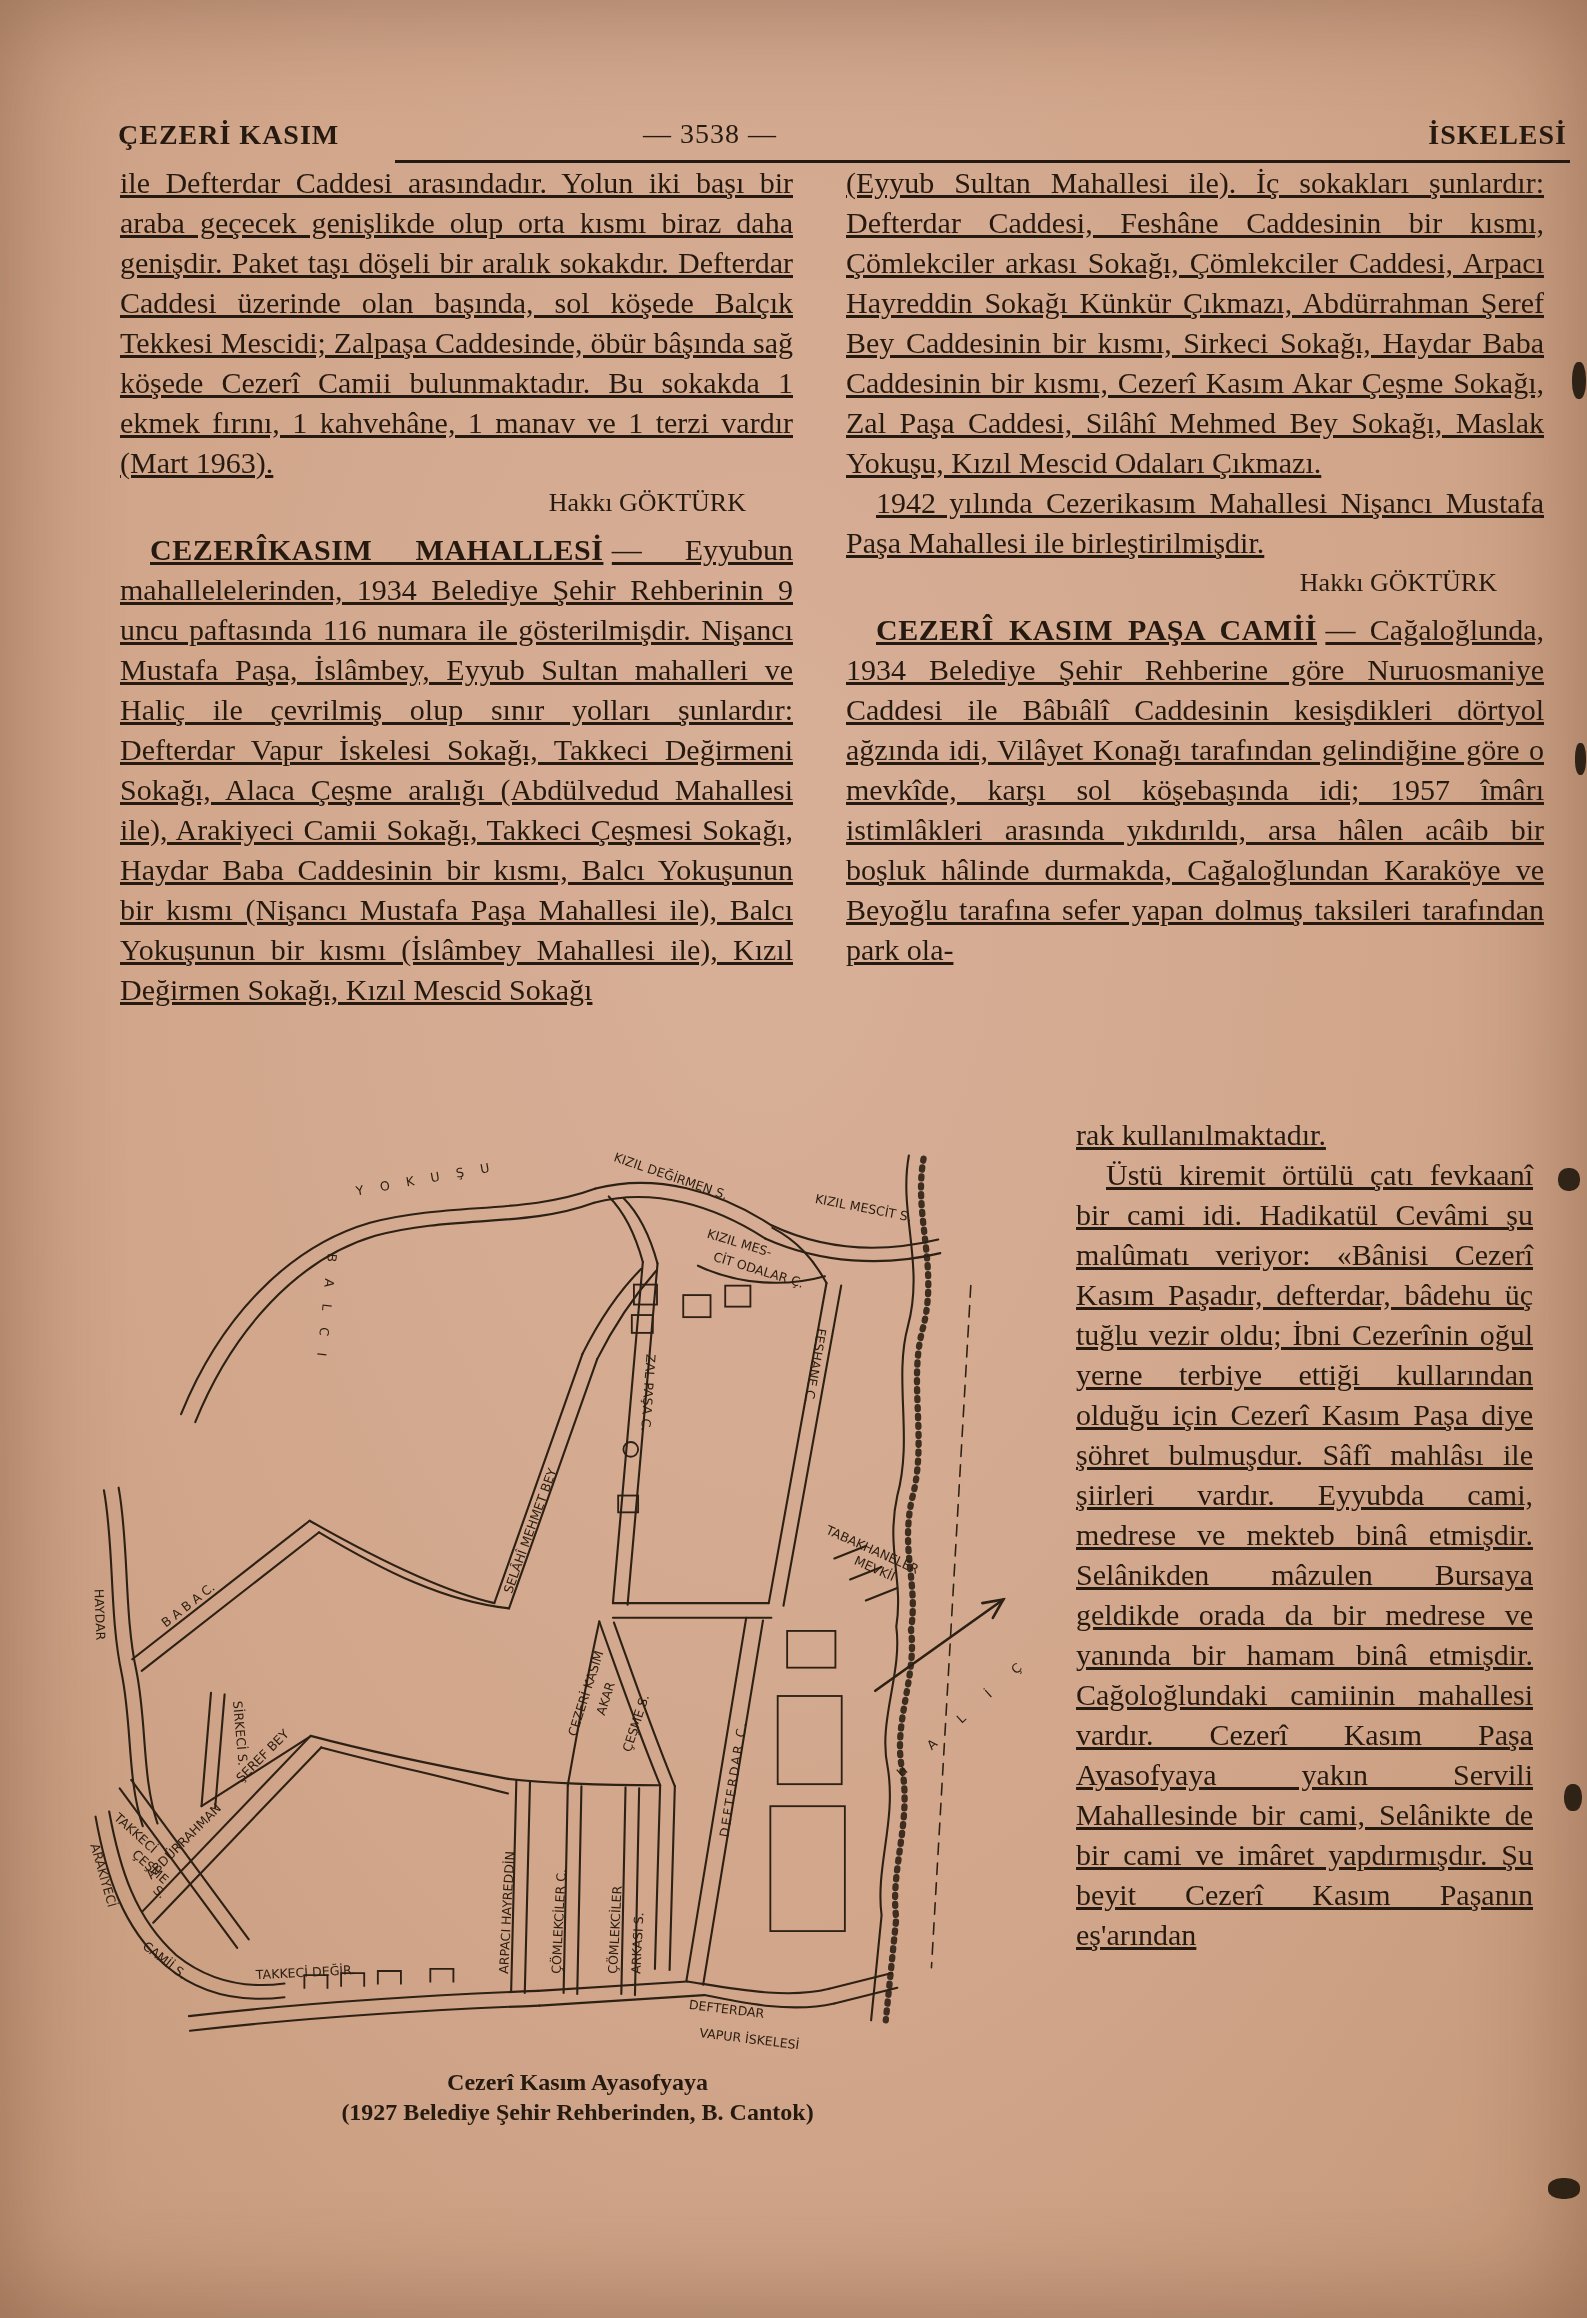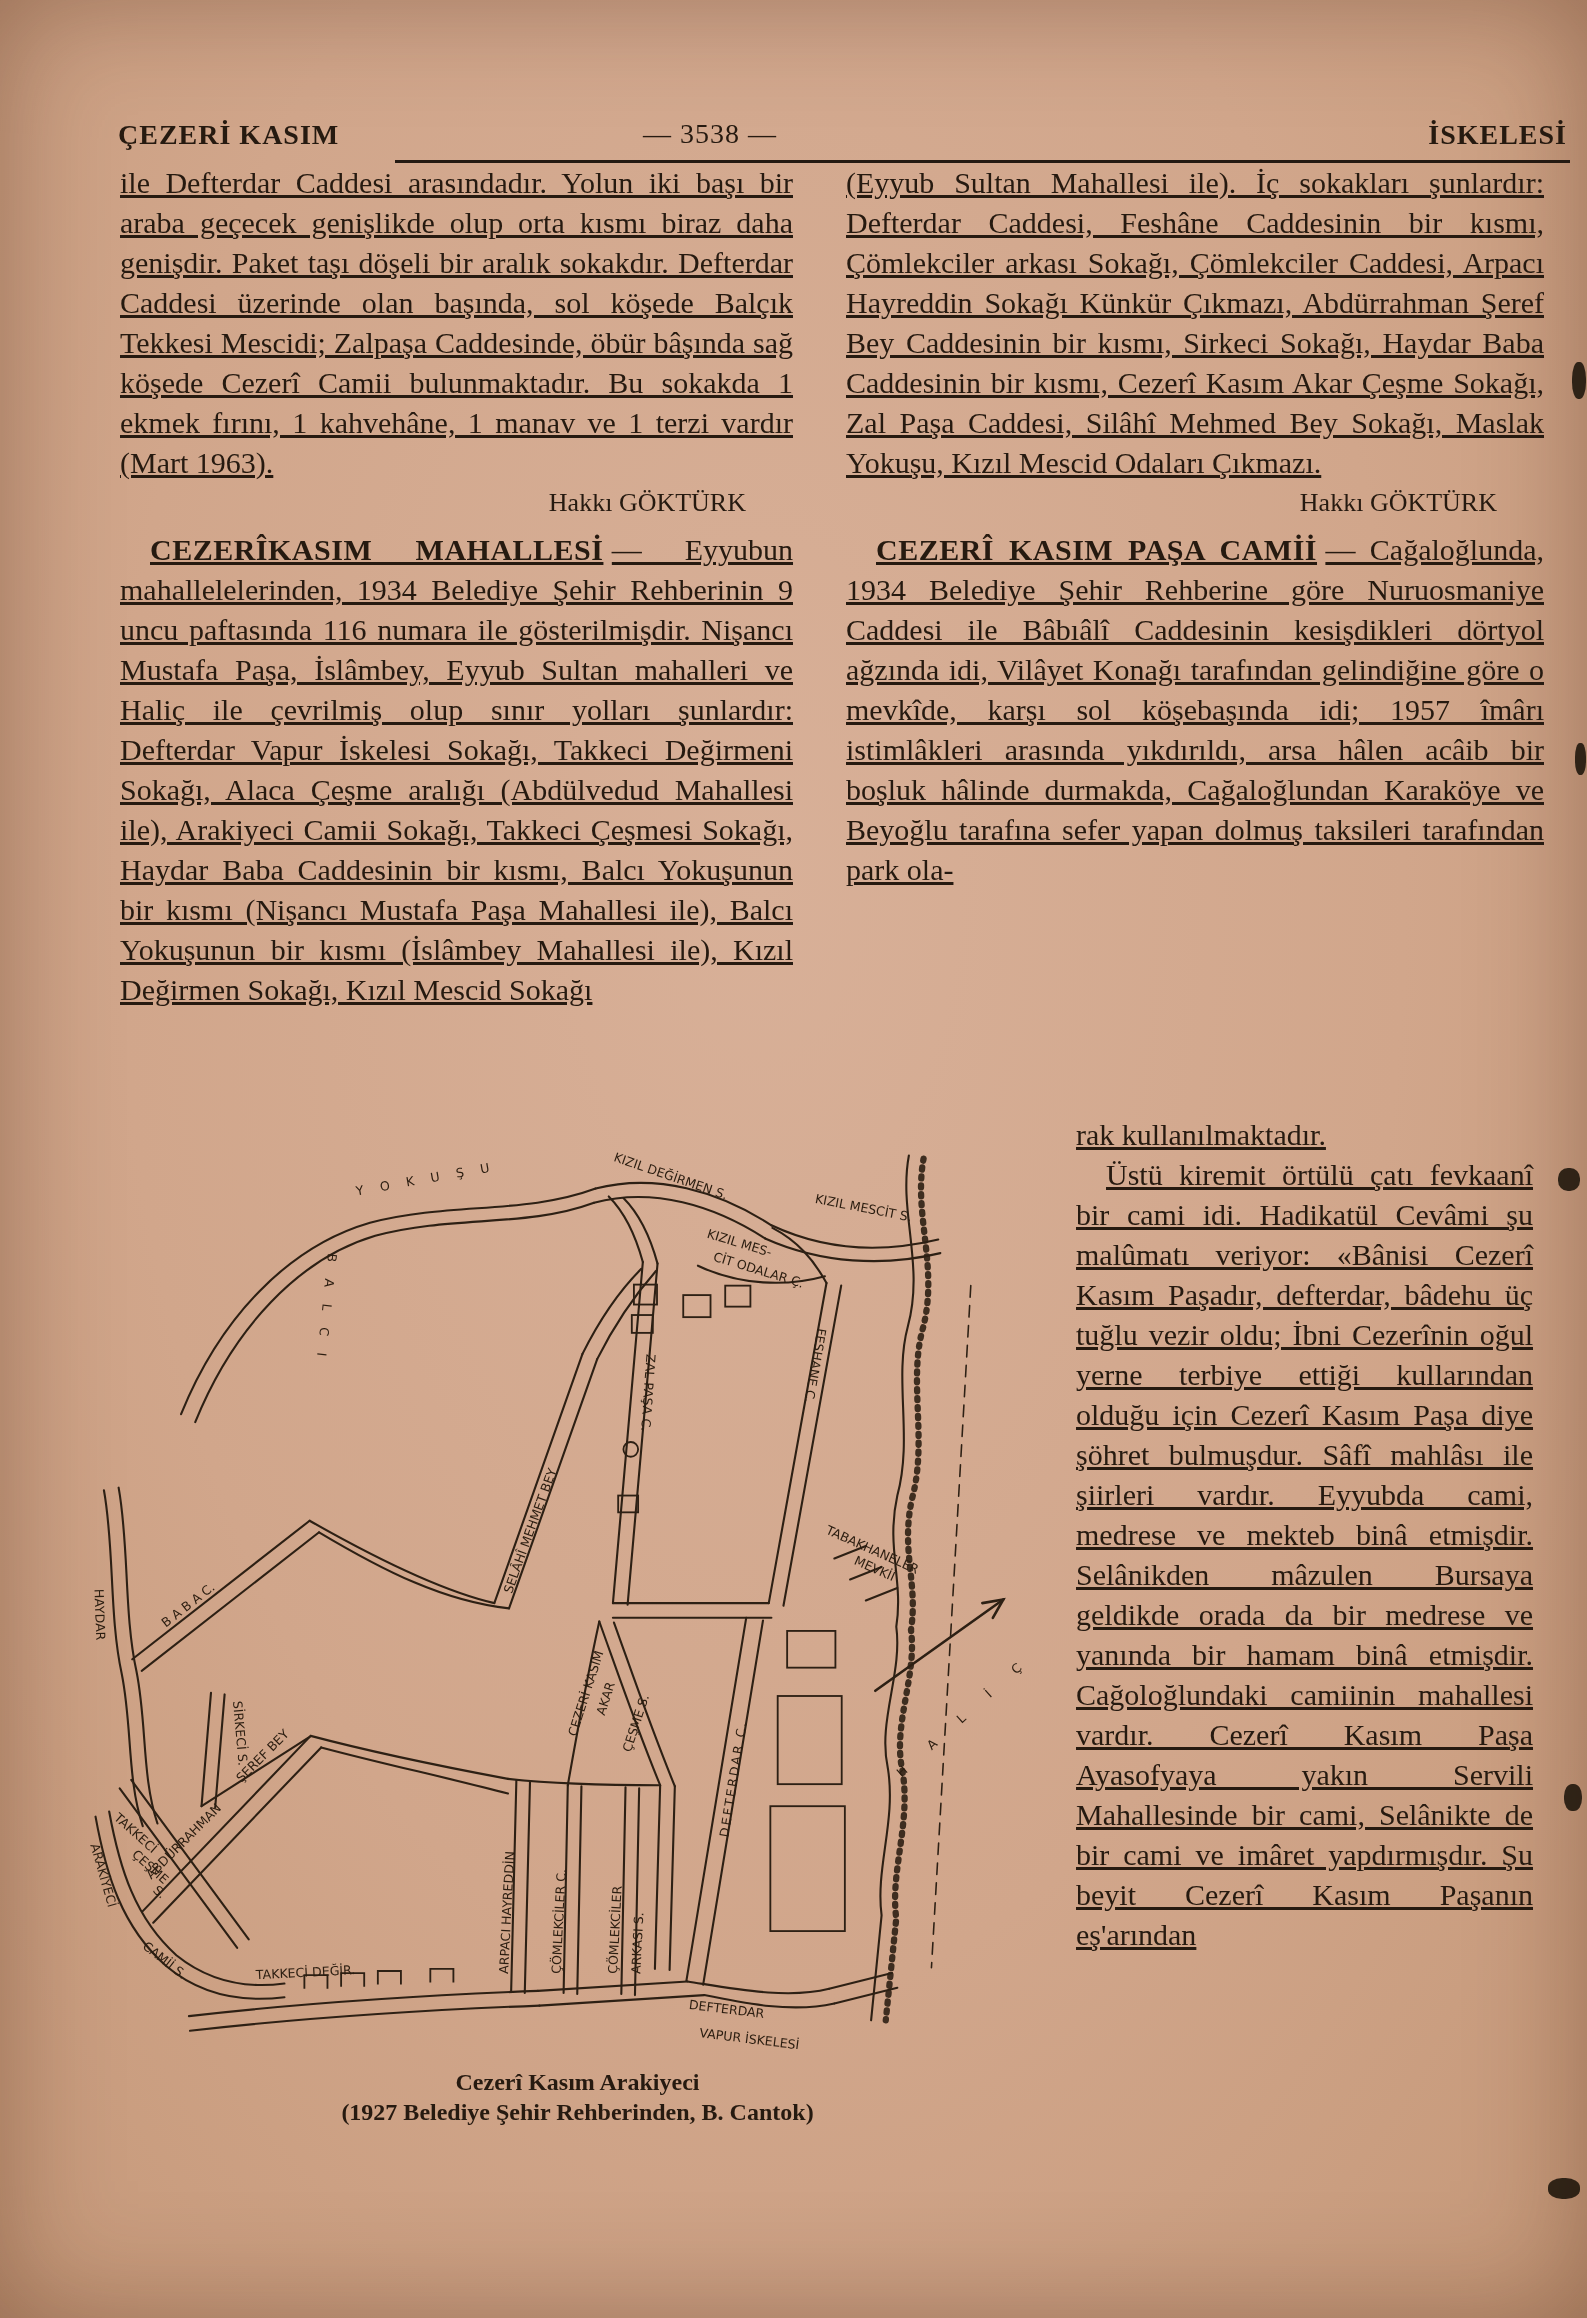--- a/index.html
+++ b/index.html
@@ -58,20 +58,21 @@
   <div class="head-rule"></div>
 
   <section class="col col-left">
     <p class="para">ile Defterdar Caddesi arasındadır. Yolun iki başı bir araba geçecek genişlikde olup orta kısmı biraz daha genişdir. Paket taşı döşeli bir aralık sokakdır. Defterdar Caddesi üzerinde olan başında, sol köşede Balçık Tekkesi Mescidi; Zalpaşa Caddesinde, öbür bâşında sağ köşede Cezerî Camii bulunmaktadır. Bu sokakda 1 ekmek fırını, 1 kahvehâne, 1 manav ve 1 terzi vardır (Mart 1963).</p>
     <p class="sig">Hakkı GÖKTÜRK</p>
     <p class="para indent entry"><b class="entry-title">CEZERÎKASIM MAHALLESİ</b><span>— Eyyubun mahallelelerinden, 1934 Belediye Şehir Rehberinin 9 uncu paftasında 116 numara ile gösterilmişdir. Nişancı Mustafa Paşa, İslâmbey, Eyyub Sultan mahalleri ve Haliç ile çevrilmiş olup sınır yolları şunlardır: Defterdar Vapur İskelesi Sokağı, Takkeci Değirmeni Sokağı, Alaca Çeşme aralığı (Abdülvedud Mahallesi ile), Arakiyeci Camii Sokağı, Takkeci Çeşmesi Sokağı, Haydar Baba Caddesinin bir kısmı, Balcı Yokuşunun bir kısmı (Nişancı Mustafa Paşa Mahallesi ile), Balcı Yokuşunun bir kısmı (İslâmbey Mahallesi ile), Kızıl Değirmen Sokağı, Kızıl Mescid Sokağı</span></p>
   </section>
 
   <section class="col col-right">
     <p class="para">(Eyyub Sultan Mahallesi ile). İç sokakları şunlardır: Defterdar Caddesi, Feshâne Caddesinin bir kısmı, Çömlekciler arkası Sokağı, Çömlekciler Caddesi, Arpacı Hayreddin Sokağı Künkür Çıkmazı, Abdürrahman Şeref Bey Caddesinin bir kısmı, Sirkeci Sokağı, Haydar Baba Caddesinin bir kısmı, Cezerî Kasım Akar Çeşme Sokağı, Zal Paşa Caddesi, Silâhî Mehmed Bey Sokağı, Maslak Yokuşu, Kızıl Mescid Odaları Çıkmazı.</p>
+    <p class="para indent">1942 yılında Cezerikasım Mahallesi Nişancı Mustafa Paşa Mahallesi ile birleştirilmişdir.</p>
     <p class="sig">Hakkı GÖKTÜRK</p>
     <p class="para indent entry"><b class="entry-title">CEZERÎ KASIM PAŞA CAMİİ</b><span>— Cağaloğlunda, 1934 Belediye Şehir Rehberine göre Nuruosmaniye Caddesi ile Bâbıâlî Caddesinin kesişdikleri dörtyol ağzında idi, Vilâyet Konağı tarafından gelindiğine göre o mevkîde, karşı sol köşebaşında idi; 1957 îmârı istimlâkleri arasında yıkdırıldı, arsa hâlen acâib bir boşluk hâlinde durmakda, Cağaloğlundan Karaköye ve Beyoğlu tarafına sefer yapan dolmuş taksileri tarafından park ola-</span></p>
   </section>
 
   <section class="col col-narrow">
     <p class="para">rak kullanılmaktadır.</p>
     <p class="para indent">Üstü kiremit örtülü çatı fevkaanî bir cami idi. Hadikatül Cevâmi şu malûmatı veriyor: «Bânisi Cezerî Kasım Paşadır, defterdar, bâdehu üç tuğlu vezir oldu; İbni Cezerînin oğul yerne terbiye ettiği kullarından olduğu için Cezerî Kasım Paşa diye şöhret bulmuşdur. Sâfî mahlâsı ile şiirleri vardır. Eyyubda cami, medrese ve mekteb binâ etmişdir. Selânikden mâzulen Bursaya geldikde orada da bir medrese ve yanında bir hamam binâ etmişdir. Cağoloğlundaki camiinin mahallesi vardır. Cezerî Kasım Paşa Ayasofyaya yakın Servili Mahallesinde bir cami, Selânikte de bir cami ve imâret yapdırmışdır. Şu beyit Cezerî Kasım Paşanın eş'arından</p>
   </section>
 
   <figure class="map">
@@ -224,21 +225,21 @@
         <text class="m-s" transform="translate(1100,1612) rotate(-87)">ARKASI S.</text>
         <text class="m-m" transform="translate(368,1622) rotate(-3)">TAKKECİ DEĞİR.</text>
         <text class="m-m" transform="translate(1192,1678) rotate(7)">DEFTERDAR</text>
         <text class="m-m" transform="translate(1212,1732) rotate(7)">VAPUR İSKELESİ</text>
         <text class="m-halic" transform="translate(1598,1238) rotate(-42)">H A L İ Ç</text>
       </g>
     </svg>
   </figure>
 
   <div class="caption">
-    <div>Cezerî Kasım Arakiyeci</div>
+    <div>Cezerî Kasım Ayasofyaya</div>
     <div>(1927 Belediye Şehir Rehberinden, B. Cantok)</div>
   </div>
 
   <div class="smudge" style="left:1572px;top:362px;width:13.6px;height:37px;"></div>
   <div class="smudge" style="left:1575px;top:743px;width:10.5px;height:31.5px;"></div>
   <div class="smudge" style="left:1558px;top:1168px;width:22px;height:23px;"></div>
   <div class="smudge" style="left:1564px;top:1784px;width:18px;height:27px;"></div>
   <div class="smudge" style="left:1548px;top:2178px;width:31.5px;height:21px;"></div>
 
 </div>

